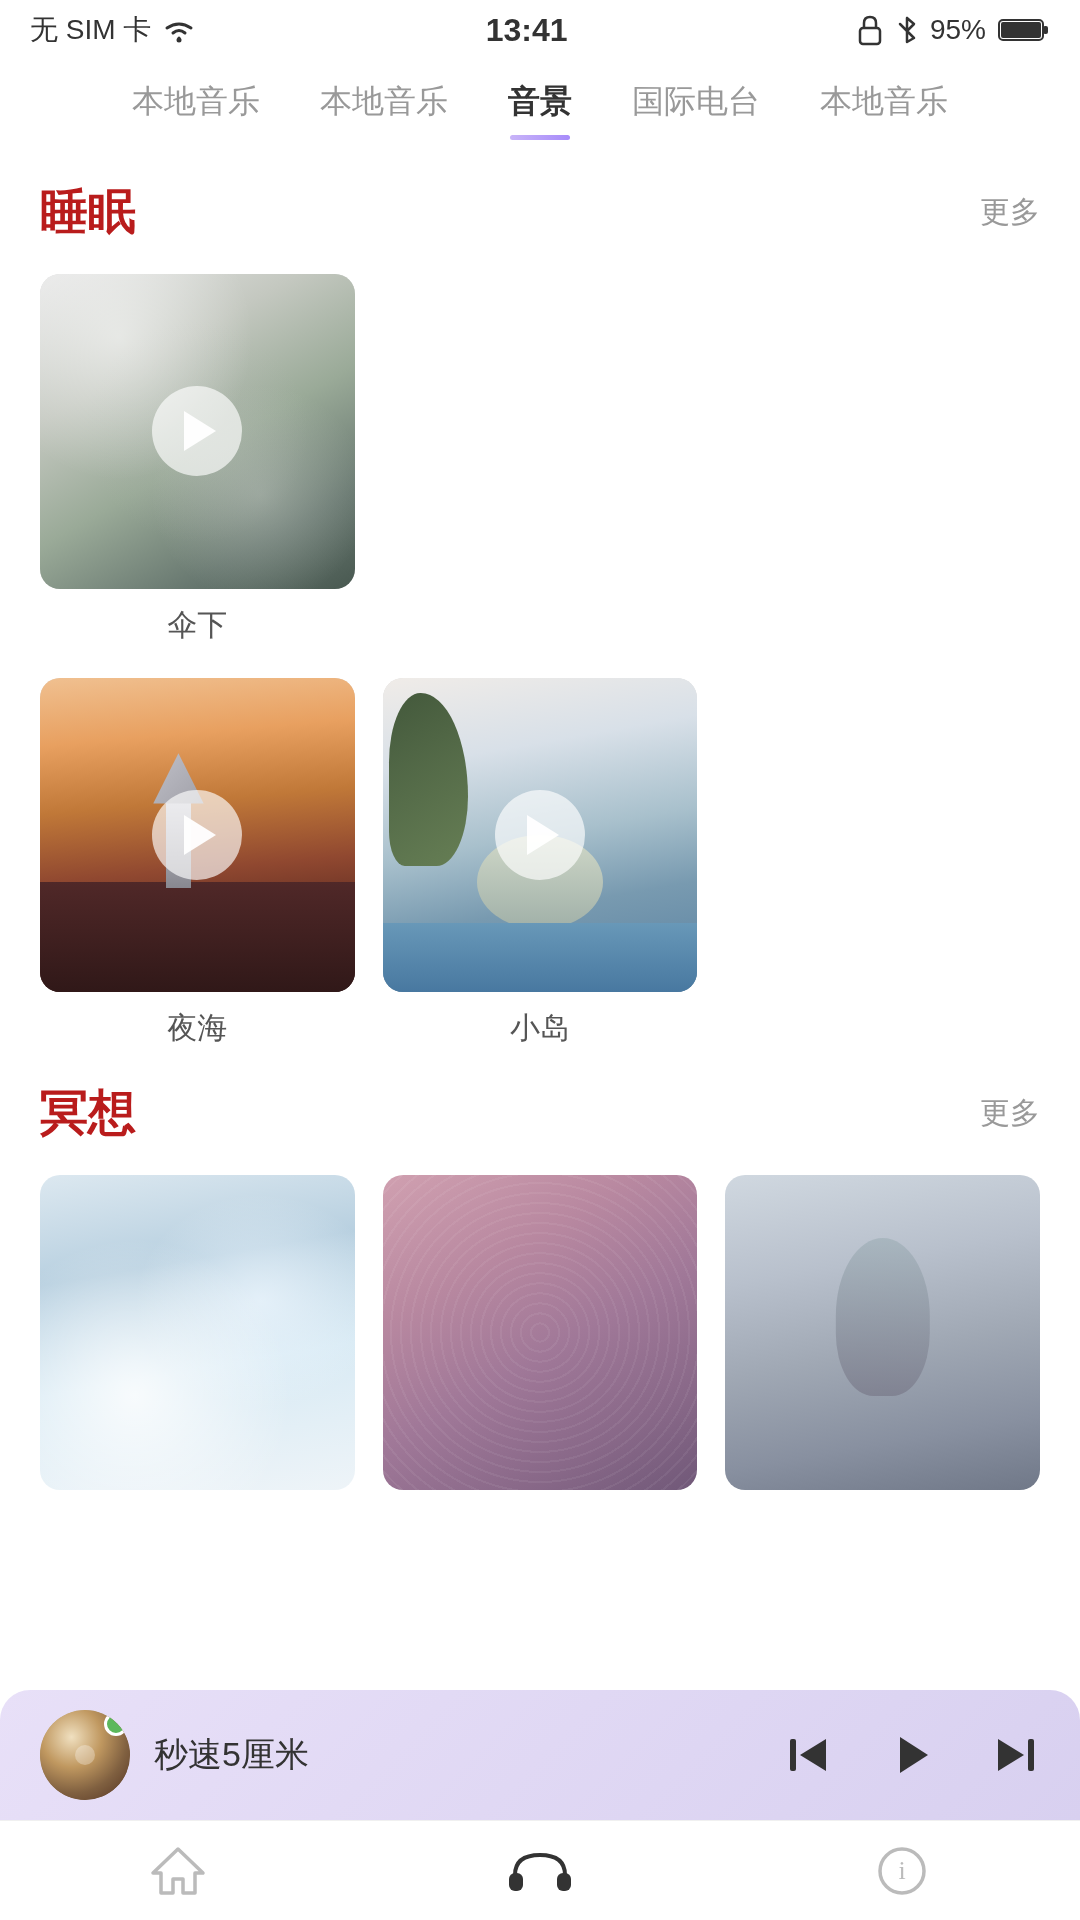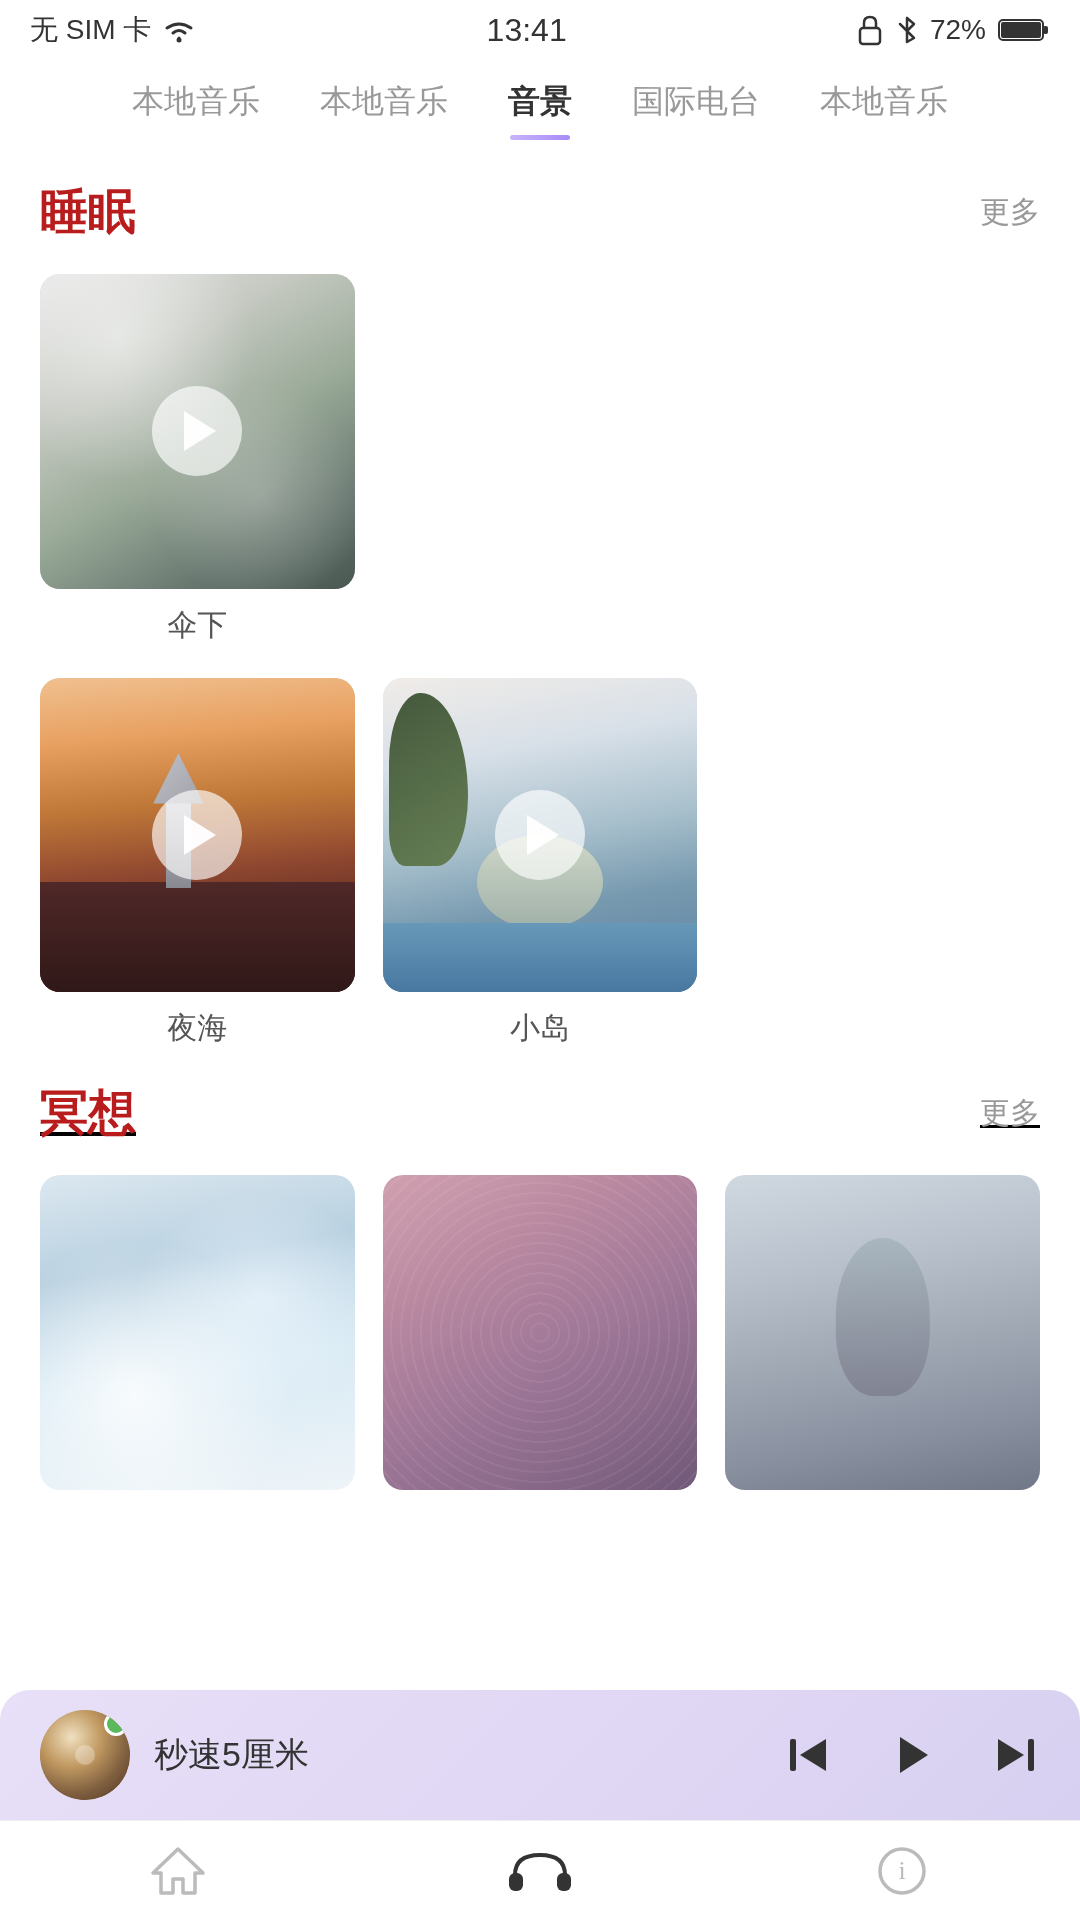--- a/index.html
+++ b/index.html
@@ -15,21 +15,21 @@
     
     .status-bar {
       display: flex;
       justify-content: space-between;
       align-items: center;
       padding: 0 30px;
       height: 60px;
       background: #fff;
     }
     .status-left { font-size: 28px; color: #333; display: flex; align-items: center; gap: 10px; }
-    .status-center { font-size: 32px; color: #333; font-weight: 400; }
+    .status-center { font-size: 32px; color: #333; font-weight: 700; }
     .status-right { display: flex; align-items: center; gap: 12px; font-size: 28px; color: #333; }
 
     
     .nav-tabs {
       display: flex;
       justify-content: center;
       align-items: center;
       gap: 60px;
       padding: 20px 0 0 0;
       background: #fff;
@@ -126,21 +126,21 @@
       border-left: 32px solid rgba(255,255,255,0.95);
       margin-left: 6px;
     }
     .card-label {
       font-size: 30px;
       color: #555;
       margin-top: 16px;
     }
 
     
-    .section2 { margin-top: 10px; text-decoration: underline; }
+    .section2 { margin-top: 10px; }
 
     
     .meditation-grid {
       display: grid;
       grid-template-columns: repeat(3, 1fr);
       gap: 28px;
       margin-bottom: 0;
     }
     .med-card {
       cursor: pointer;
@@ -240,21 +240,21 @@
   </div>
   <div class="status-center">13:41</div>
   <div class="status-right">
     <svg width="28" height="32" viewBox="0 0 28 32">
       <rect x="4" y="14" width="20" height="16" rx="3" fill="none" stroke="#333" stroke-width="2.5"></rect>
       <path d="M8 14 L8 9 Q8 3 14 3 Q20 3 20 9 L20 14" fill="none" stroke="#333" stroke-width="2.5"></path>
     </svg>
     <svg width="22" height="32" viewBox="0 0 22 32">
       <path d="M11 4 L11 28 M11 4 L18 10 L11 17 L18 24 L11 28 M11 17 L4 10" stroke="#333" stroke-width="2.5" fill="none" stroke-linecap="round" stroke-linejoin="round"></path>
     </svg>
-    <span>72%</span>
+    <span>95%</span>
     <svg width="52" height="28" viewBox="0 0 52 28">
       <rect x="1" y="4" width="44" height="20" rx="4" fill="none" stroke="#333" stroke-width="2"></rect>
       <rect x="3" y="6" width="40" height="16" rx="2" fill="#333"></rect>
       <rect x="45" y="10" width="5" height="8" rx="2" fill="#333"></rect>
     </svg>
   </div>
 </div>
 
 <div class="nav-tabs">
   <div class="nav-tab">本地音乐</div>

